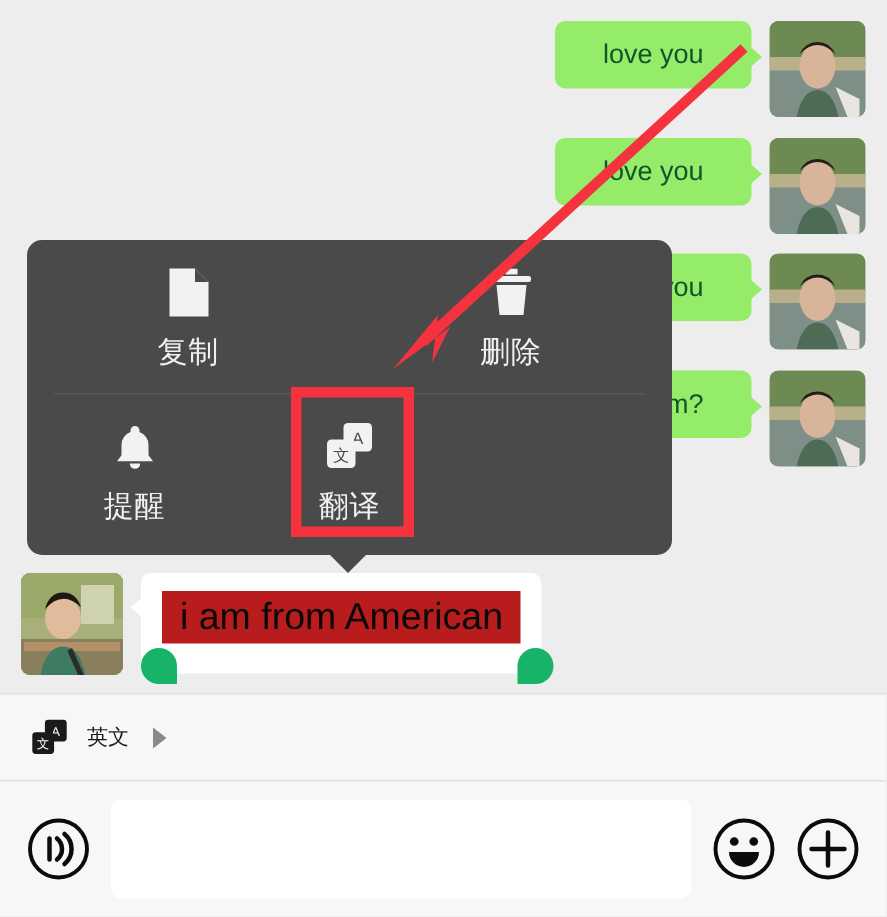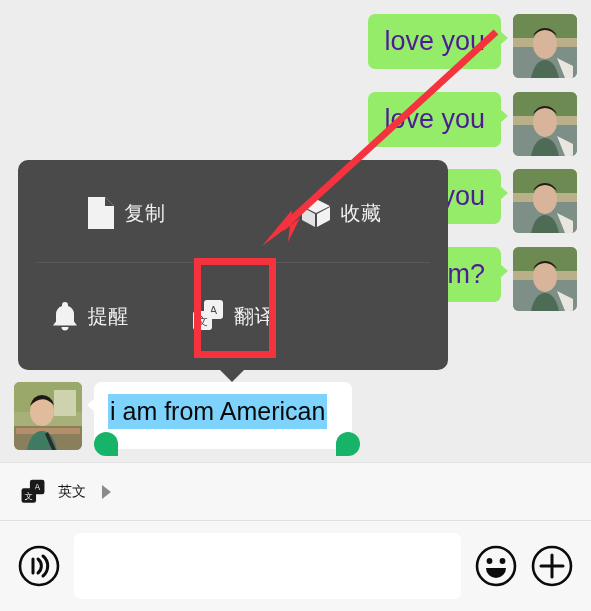--- a/index.html
+++ b/index.html
@@ -29,24 +29,24 @@
     position: absolute;
     right: 0;
     display: flex;
     align-items: flex-start;
     justify-content: flex-end;
   }
   .bubble-out {
     position: relative;
     background: #95EC69;
     border-radius: 7px;
-    padding: 12px 16px;
-    font-size: 27px;
+    padding: 12px 32px;
+    font-size: 18px;
     line-height: 1.15;
-    color: #4c1d95;
+    color: #14532d;
     max-width: 300px;
     white-space: nowrap;
   }
   .bubble-out .tail {
     position: absolute;
     right: -7px; top: 17px;
     width: 0; height: 0;
     border-top: 7px solid transparent;
     border-bottom: 7px solid transparent;
     border-left: 8px solid #95EC69;
@@ -87,26 +87,26 @@
   .bubble-in .tail-in {
     position: absolute;
     left: -7px; top: 16px;
     width: 0; height: 0;
     border-top: 7px solid transparent;
     border-bottom: 7px solid transparent;
     border-right: 8px solid #ffffff;
   }
   .sel-text {
     display: inline-block;
-    background: #7dd3fc;
+    background: #b91c1c;
     font-size: 25px;
     line-height: 1.32;
     color: #0a0a0a;
     white-space: nowrap;
-    padding: 1px 2px;
+    padding: 1px 12px;
   }
   .handle {
     position: absolute;
     width: 24px; height: 24px;
     background: #17B368;
   }
   .handle.left  { left: 0px;  bottom: -7px; border-radius: 50% 50% 0 50%; }
   .handle.right { right: -8px; bottom: -7px; border-radius: 50% 50% 50% 0; }
 
   
@@ -190,21 +190,21 @@
   .ctx-row.r2 { top: 105px; }
   .ctx-divider {
     position: absolute;
     left: 18px; top: 102px;
     width: 394px; height: 1px;
     background: rgba(255,255,255,0.08);
   }
   .ctx-item {
     flex: 1 1 0;
     display: flex;
-    flex-direction: row;
+    flex-direction: column;
     align-items: center;
     justify-content: center;
     gap: 9px;
     cursor: default;
   }
   .ctx-item .ic { height: 34px; display: flex; align-items: center; justify-content: center; }
   .ctx-item .lb { font-size: 20px; color: #f0f0f0; letter-spacing: .5px; }
 
   
   .red-box {
@@ -341,31 +341,31 @@
         <span class="ic">
           <svg width="30" height="34" viewBox="0 0 30 34">
             <path d="M2 1 h17 l9 9 v23 h-26 z" fill="#f2f2f2"></path>
             <path d="M19 1 v9 h9 z" fill="#4a4a4a"></path>
           </svg>
         </span>
         <span class="lb">复制</span>
       </div>
 
 
+
       <div class="ctx-item">
         <span class="ic">
-          <svg width="32" height="32" viewBox="0 0 32 32">
-            <path d="M16 2 L30 9 L16 16 L2 9 Z" fill="#f2f2f2"></path>
-            <path d="M2 10 L15 17 L15 30 L2 23 Z" fill="#e2e2e2"></path>
-            <path d="M30 10 L17 17 L17 30 L30 23 Z" fill="#f2f2f2"></path>
+          <svg width="28" height="32" viewBox="0 0 28 32">
+            <rect x="10" y="0" width="8" height="4" fill="#f2f2f2"></rect>
+            <rect x="1" y="5" width="26" height="4" rx="1.5" fill="#f2f2f2"></rect>
+            <path d="M4 11 h20 l-2 20 h-16 z" fill="#f2f2f2"></path>
           </svg>
         </span>
-        <span class="lb">收藏</span>
-      </div>
-
+        <span class="lb">删除</span>
+      </div>
 
     </div>
 
     <div class="ctx-row r2">
 
 
       <div class="ctx-item">
         <span class="ic">
           <svg width="28" height="32" viewBox="0 0 28 32">
             <path d="M14 2 a3 3 0 0 1 3 3 v1 a9 9 0 0 1 6 8.5 v7 l3 4 h-24 l3 -4 v-7 a9 9 0 0 1 6 -8.5 v-1 a3 3 0 0 1 3 -3 z" fill="#f2f2f2"></path>

